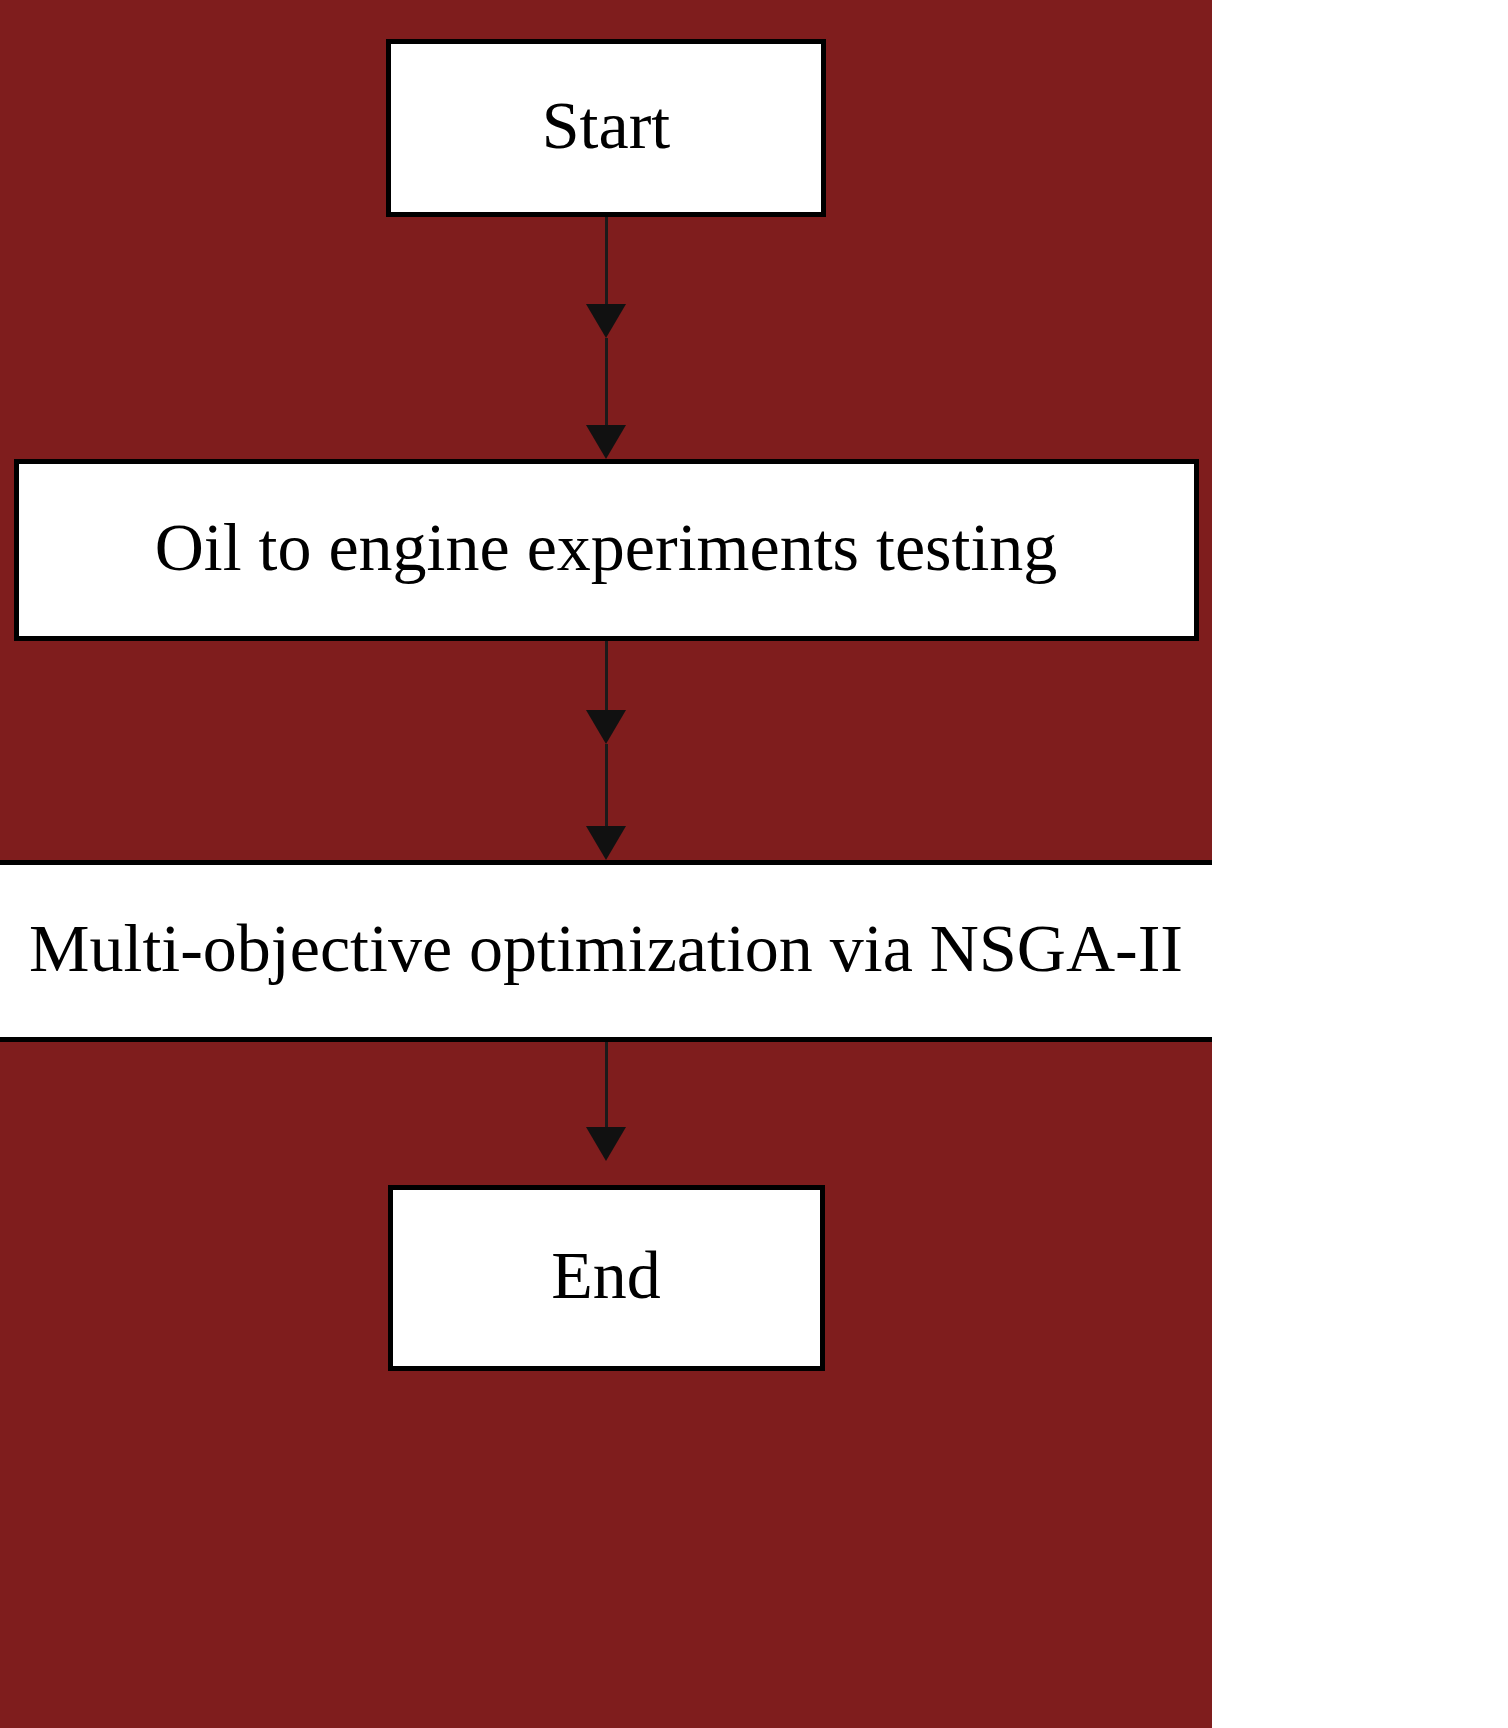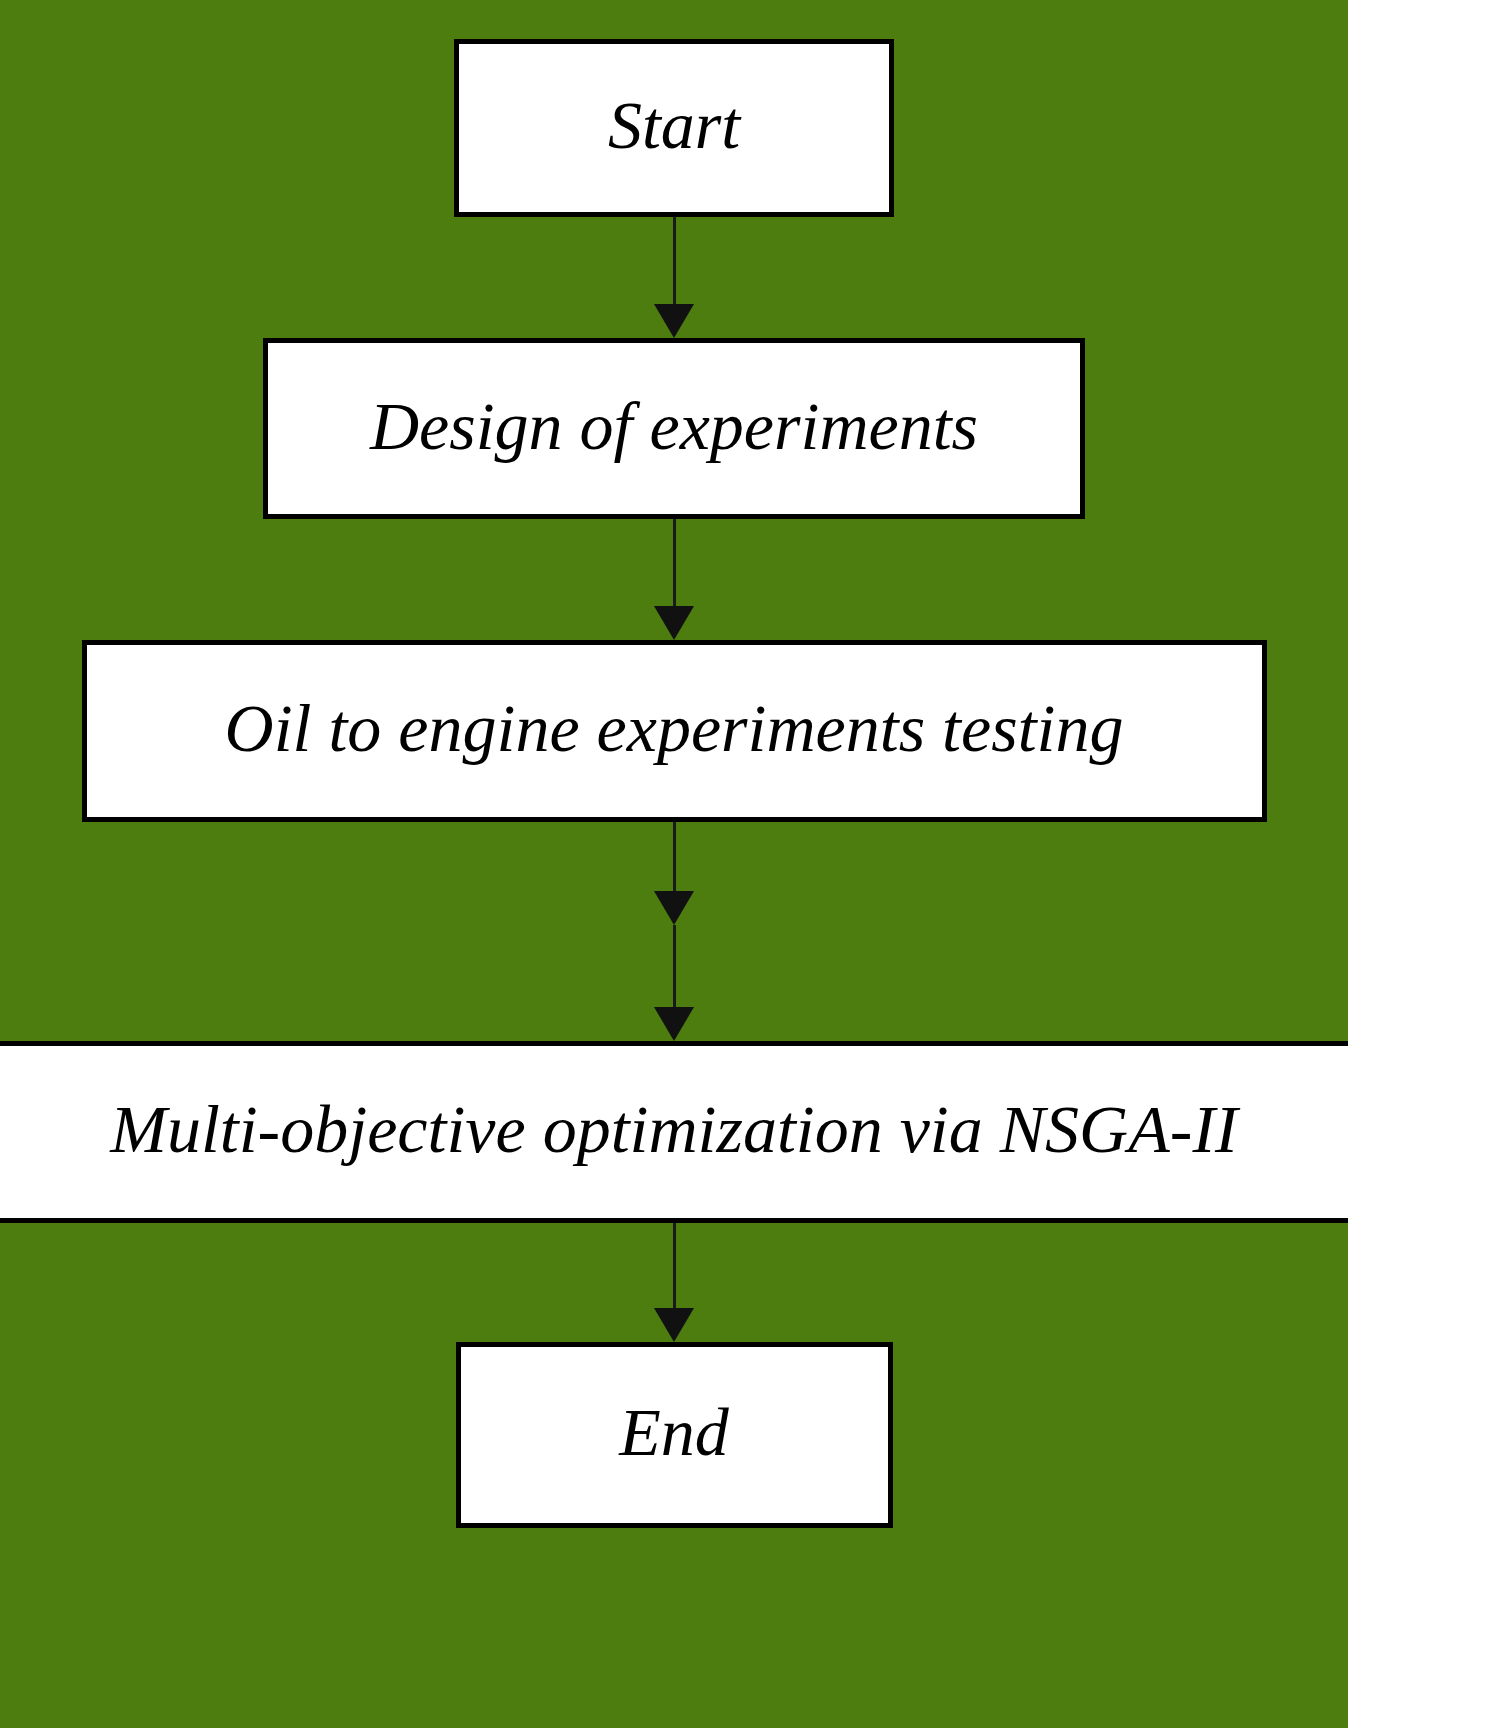--- a/index.html
+++ b/index.html
@@ -3,27 +3,26 @@
 <meta charset="utf-8">
 <style>
   html, body {
     margin: 0;
     padding: 0;
     background: #ffffff;
   }
   * { box-sizing: border-box; }
 
   .page {
-    width: 1348px;
+    width: 1212px;
     height: 1728px;
-    background: #4d7c0f;
+    background: #7f1d1d;
     font-family: "Liberation Serif", "DejaVu Serif", serif;
     color: #000000;
     overflow: hidden;
-    font-style: italic;
   }
 
   .flow {
     width: 100%;
     height: 100%;
     padding-top: 39px;
     display: flex;
     flex-direction: column;
     align-items: center;
   }
@@ -44,21 +43,21 @@
     white-space: nowrap;
     text-align: center;
     padding-bottom: 6px; 
   }
 
   .n-start { width: 440px;  height: 178px; }
   .n-doe   { width: 822px;  height: 181px; }
   .n-test  { width: 1185px; height: 182px; }
   .n-grnn  { width: 1285px; height: 182px; }
   .n-nsga  { width: 1456px; height: 182px; }
-  .n-end   { width: 437px;  height: 186px; }
+  .n-end   { width: 437px;  height: 186px; margin-top: 24px; }
 
   .arrow {
     display: flex;
     flex-direction: column;
     align-items: center;
     flex: 0 0 auto;
   }
   .a1 { height: 121px; }
   .a2 { height: 121px; }
   .a3 { height: 103px; }
@@ -87,23 +86,20 @@
 
     <div class="node n-start">
       <span class="label">Start</span>
     </div>
 
     <div class="arrow a1">
       <div class="shaft"></div>
       <div class="head"></div>
     </div>
 
-    <div class="node n-doe">
-      <span class="label">Design of experiments</span>
-    </div>
 
     <div class="arrow a2">
       <div class="shaft"></div>
       <div class="head"></div>
     </div>
 
     <div class="node n-test">
       <span class="label">Oil to engine experiments testing</span>
     </div>
 

